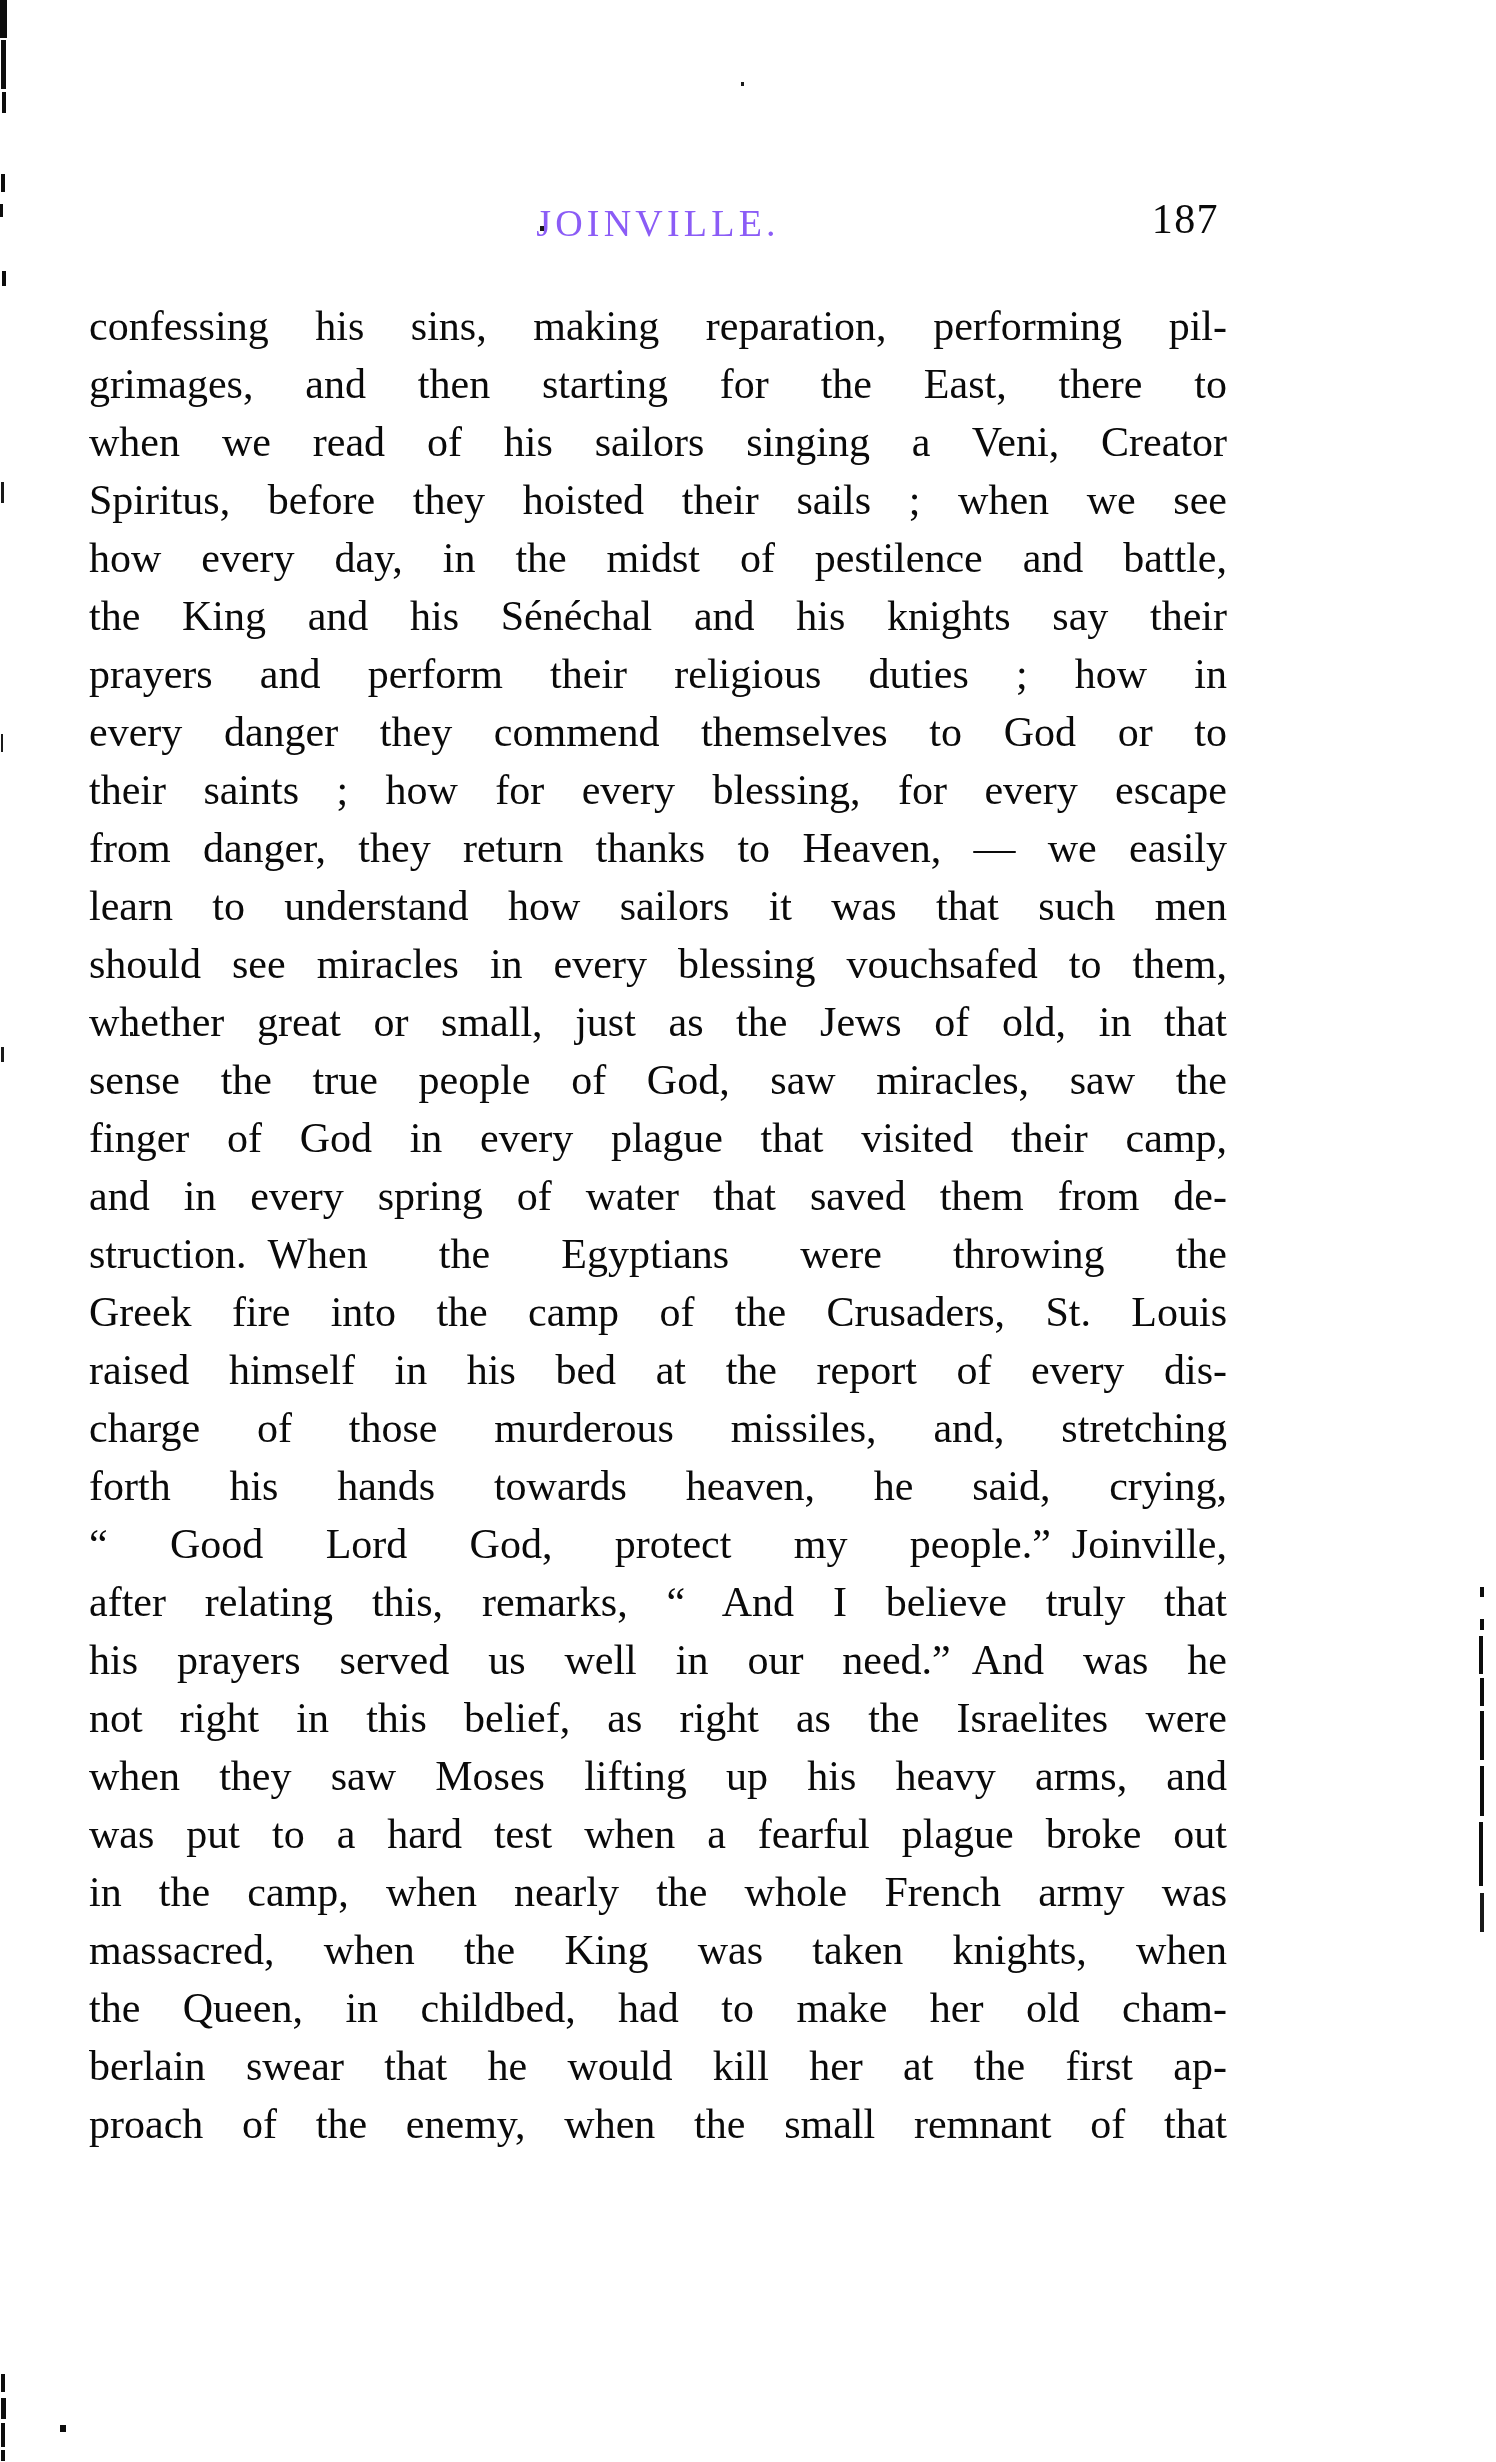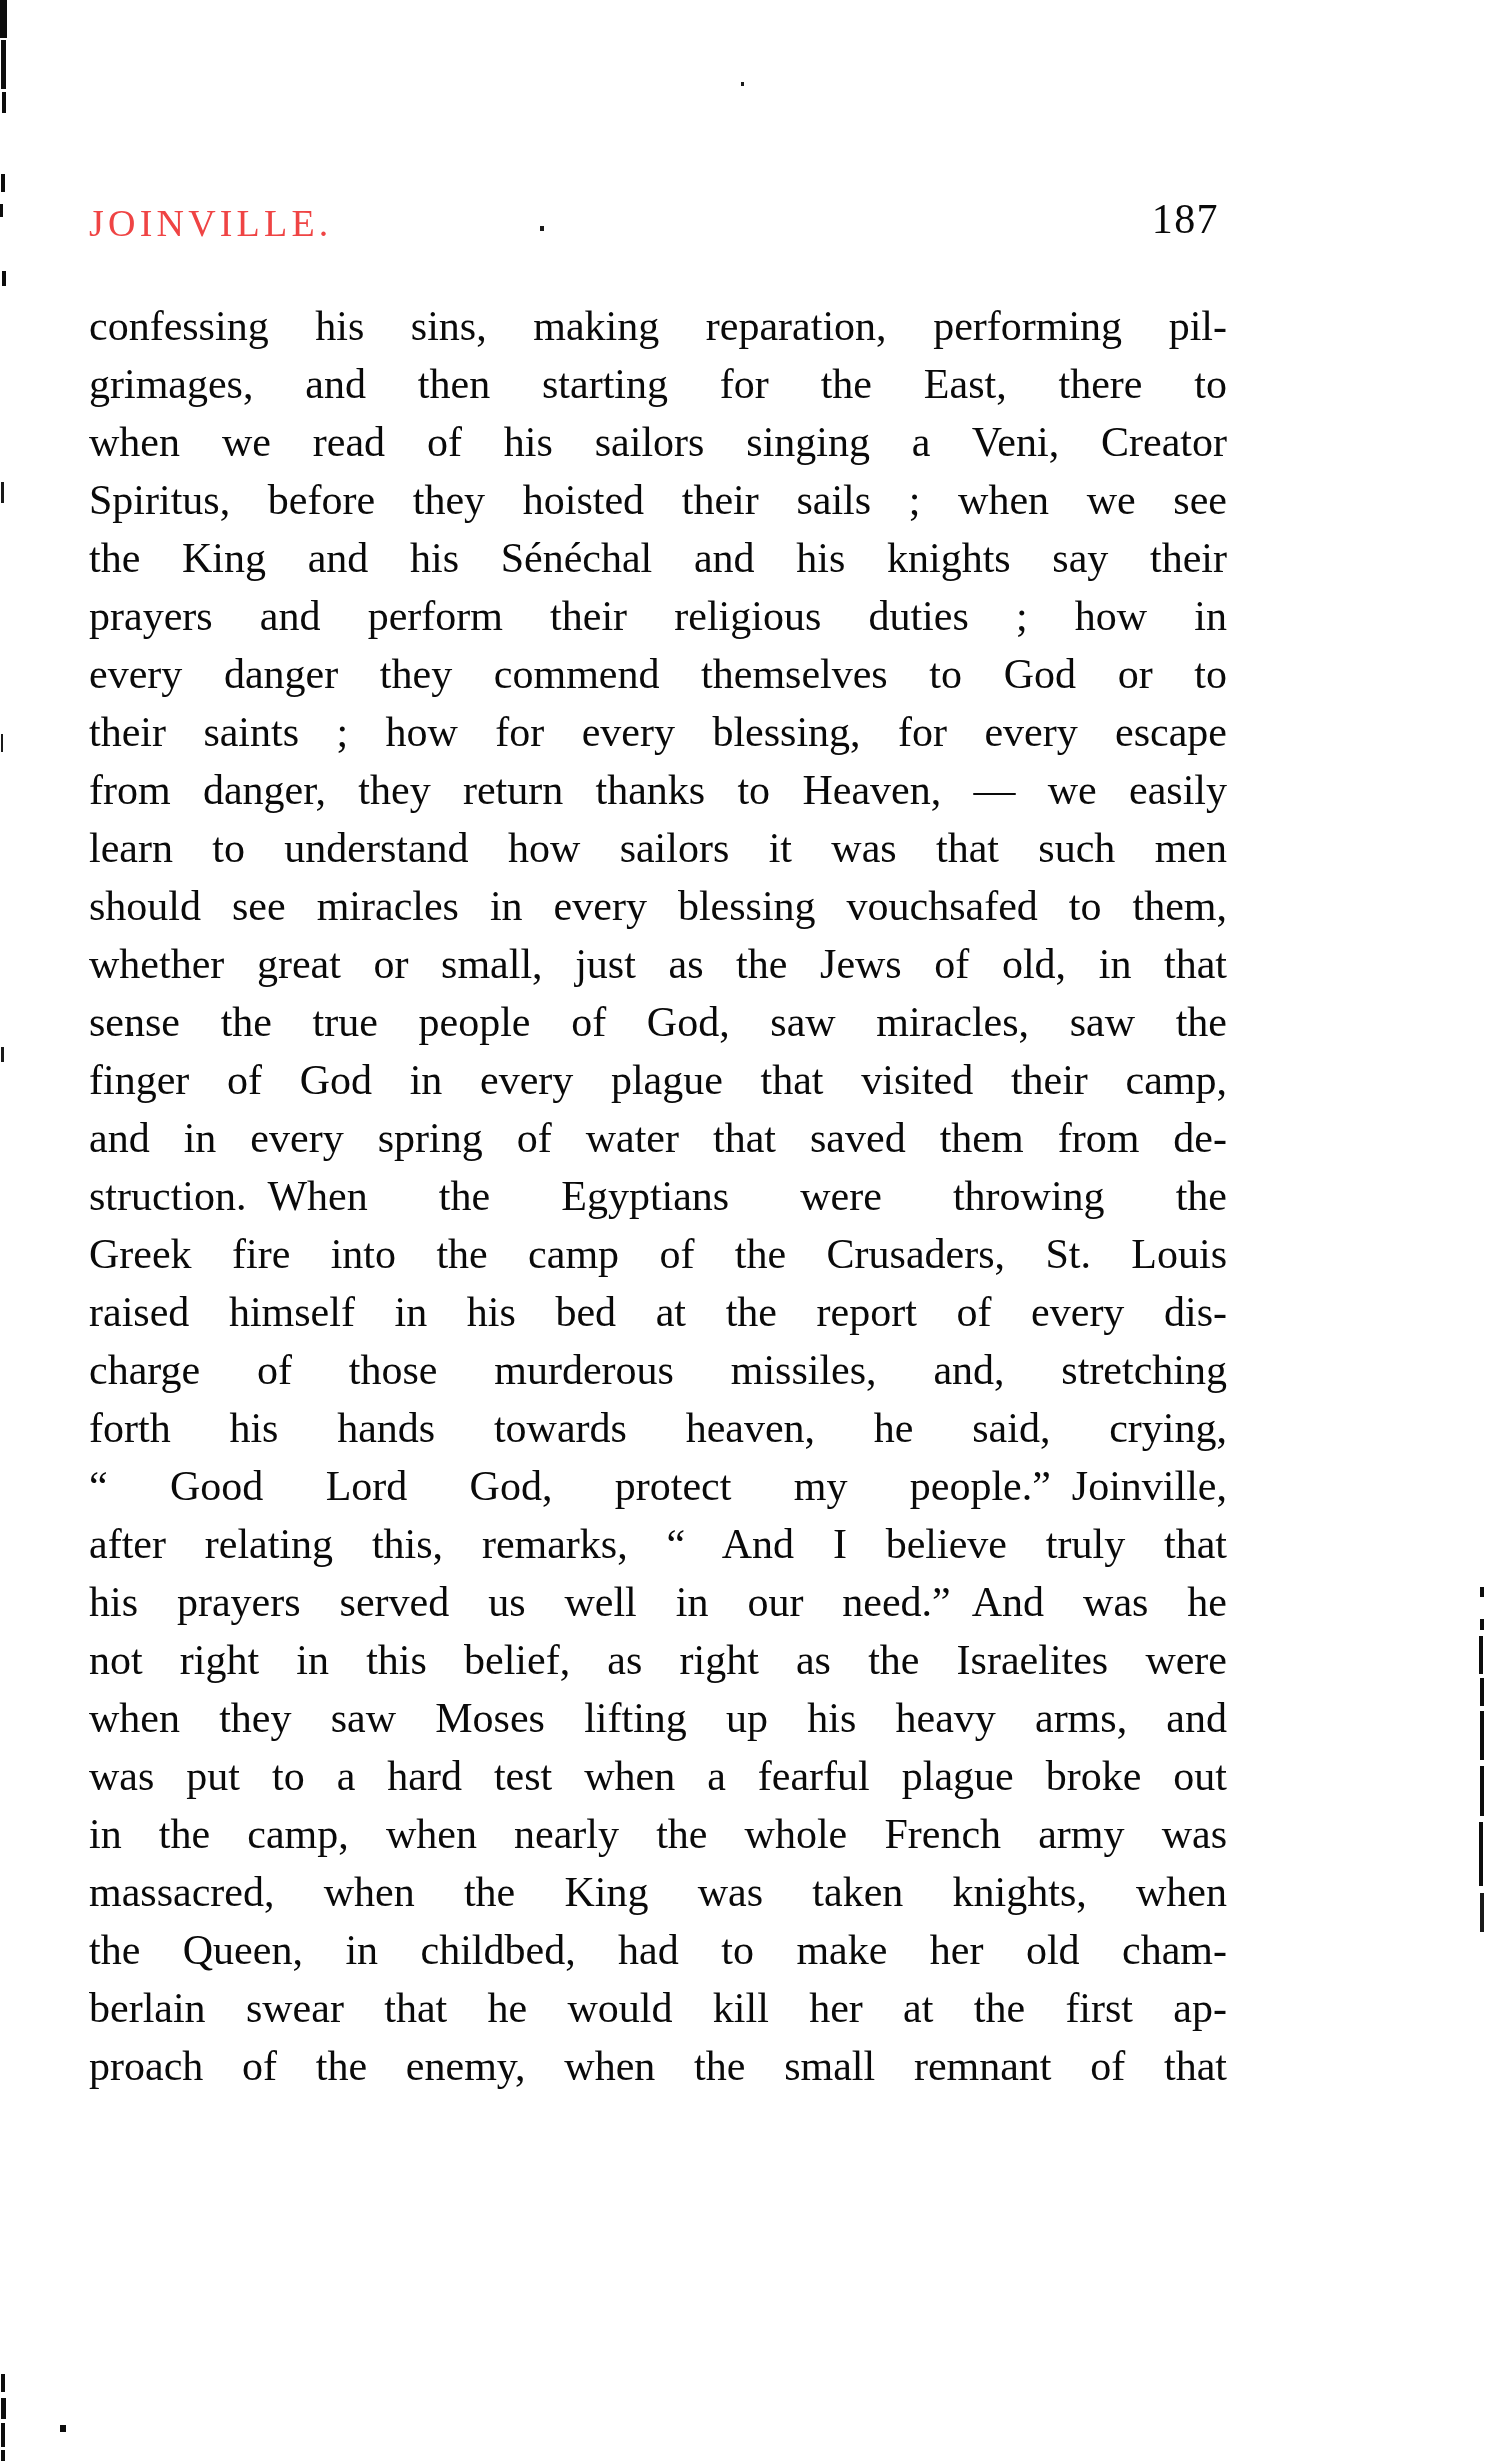--- a/index.html
+++ b/index.html
@@ -10,23 +10,24 @@
     background: #ffffff;
     overflow: hidden;
     font-family: "Liberation Serif", "DejaVu Serif", serif;
     color: #0a0a0a;
   }
   .running-header {
     position: absolute;
     left: 89px;
     top: 201px;
     width: 1138px;
+    text-align: center;
     font-size: 38px;
     letter-spacing: 4.2px;
-    color: #ef4444;
+    color: #8b5cf6;
   }
   .page-number {
     position: absolute;
     left: 81px;
     top: 195px;
     width: 1138px;
     text-align: right;
     font-size: 42px;
     letter-spacing: 1.4px;
     color: #0a0a0a;
@@ -59,20 +60,21 @@
 
   <div class="running-header">JOINVILLE.</div>
 
   <div class="page-number">187</div>
 
   <div class="body-text">
       <div class="line"><span>confessing his sins, making reparation, performing pil-</span></div>
       <div class="line"><span>grimages, and then starting for the East, there to</span></div>
       <div class="line"><span>when we read of his sailors singing a </span><span class="italic">Veni, Creator</span></div>
       <div class="line"><span class="italic">Spiritus</span><span>, before they hoisted their sails ; when we see</span></div>
+      <div class="line"><span>how every day, in the midst of pestilence and battle,</span></div>
       <div class="line"><span>the King and his Sénéchal and his knights say their</span></div>
       <div class="line"><span>prayers and perform their religious duties ; how in</span></div>
       <div class="line"><span>every danger they commend themselves to God or to</span></div>
       <div class="line"><span>their saints ; how for every blessing, for every escape</span></div>
       <div class="line"><span>from danger, they return thanks to Heaven, — we easily</span></div>
       <div class="line"><span>learn to understand how sailors it was that such men</span></div>
       <div class="line"><span>should see miracles in every blessing vouchsafed to them,</span></div>
       <div class="line"><span>whether great or small, just as the Jews of old, in that</span></div>
       <div class="line"><span>sense the true people of God, saw miracles, saw the</span></div>
       <div class="line"><span>finger of God in every plague that visited their camp,</span></div>

